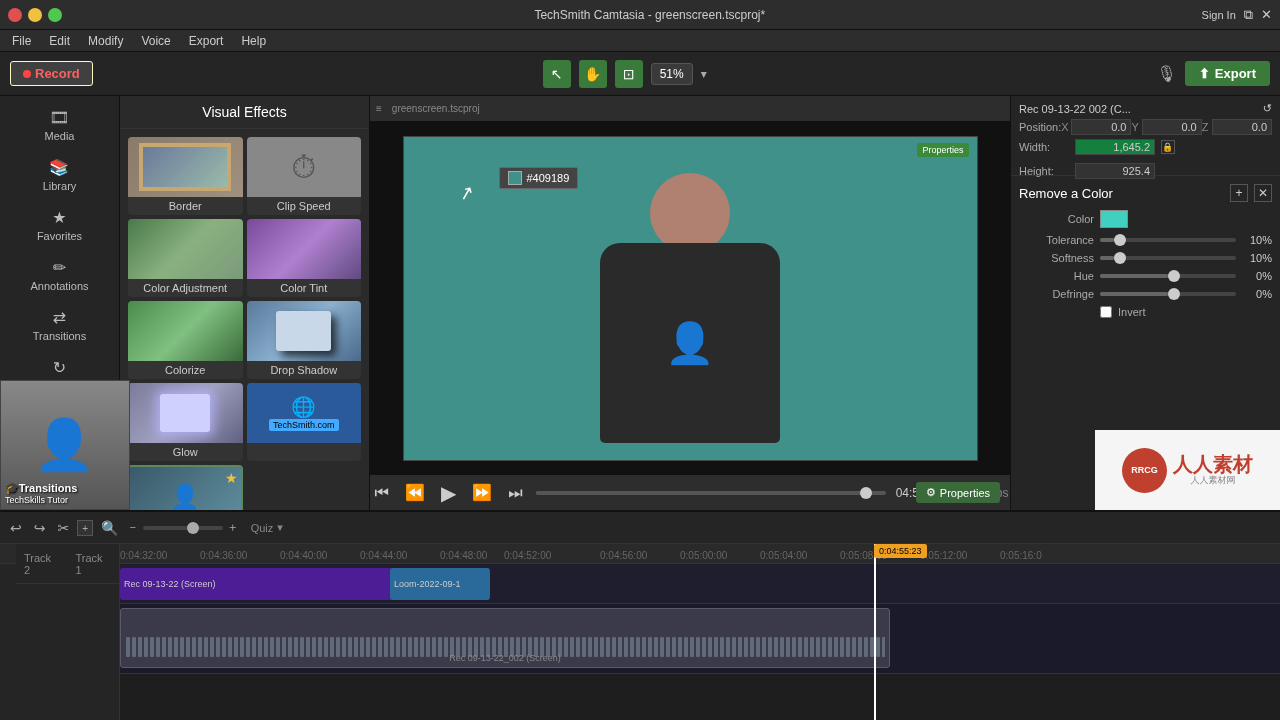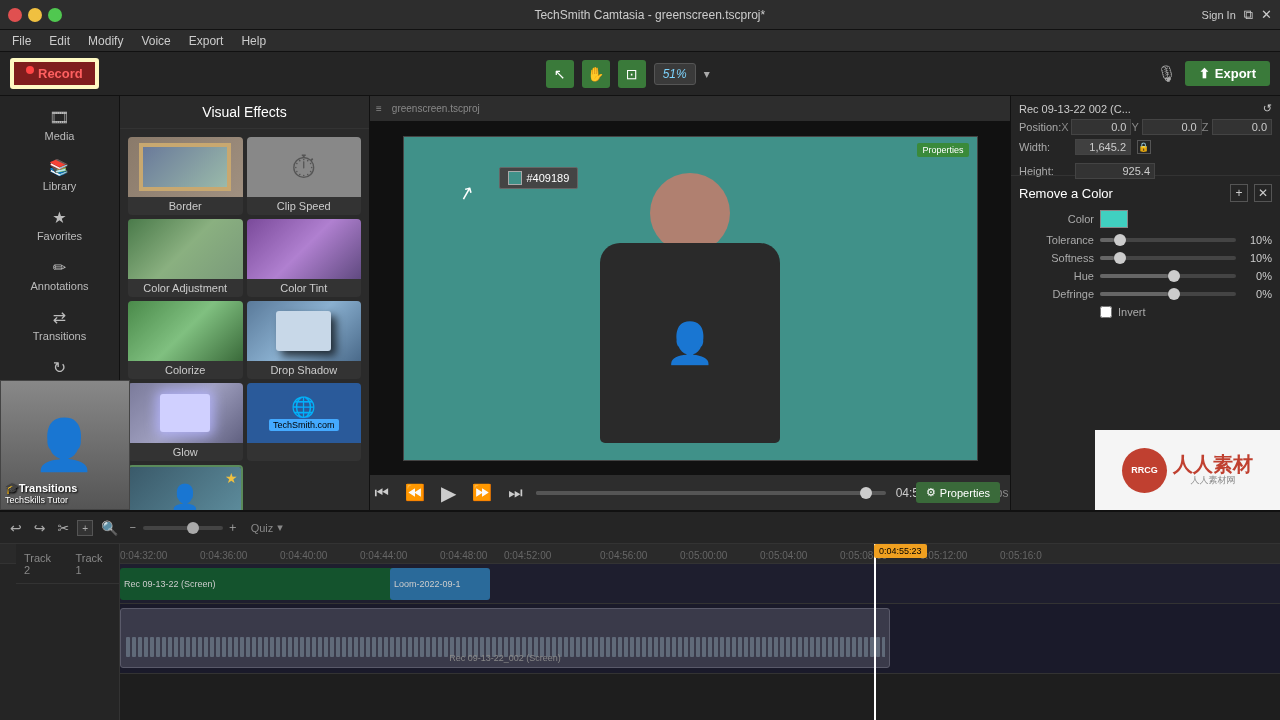--- a/index.html
+++ b/index.html
@@ -63,50 +63,50 @@
     #toolbar {
       height: 44px;
       background: #252525;
       display: flex;
       align-items: center;
       padding: 0 10px;
       border-bottom: 1px solid #111;
       gap: 8px;
     }
     #record-btn {
-      background: #7f1d1d;
-      border: 4px solid #fef9c3;
+      background: #404040;
+      border: 1px solid #fef9c3;
       color: #ff6060;
       padding: 4px 12px;
       border-radius: 3px;
       font-size: 13px;
       font-weight: bold;
       cursor: pointer;
       display: flex;
+      align-items: center;
       gap: 4px;
     }
     .toolbar-spacer { flex: 1; }
     .toolbar-btn {
       width: 28px; height: 28px;
       background: #3a7a3a;
       border: none;
       border-radius: 3px;
       cursor: pointer;
       display: flex; align-items: center; justify-content: center;
       color: white;
       font-size: 14px;
     }
     #zoom-display {
       background: #3a3a3a;
       border: 1px solid #555;
-      color: #7dd3fc;
+      color: #ffffff;
       padding: 3px 8px;
       border-radius: 3px;
       font-size: 12px;
-      font-style: italic;
     }
     #export-btn {
       background: #3a7a3a;
       border: none;
       color: white;
       padding: 5px 14px;
       border-radius: 3px;
       font-size: 13px;
       font-weight: bold;
       cursor: pointer;
@@ -831,21 +831,21 @@
         <span class="pos-label">Position:</span>
         <span class="pos-axis">X</span>
         <input class="pos-val" type="text" value="0.0" style="background: rgb(51, 51, 51); border: 1px solid rgb(68, 68, 68); color: rgb(204, 204, 204); padding: 1px 4px; width: 60px; font-size: 11px;">
         <span class="pos-axis">Y</span>
         <input class="pos-val" type="text" value="0.0" style="background: rgb(51, 51, 51); border: 1px solid rgb(68, 68, 68); color: rgb(204, 204, 204); padding: 1px 4px; width: 60px; font-size: 11px;">
         <span class="pos-axis">Z</span>
         <input class="pos-val" type="text" value="0.0" style="background: rgb(51, 51, 51); border: 1px solid rgb(68, 68, 68); color: rgb(204, 204, 204); padding: 1px 4px; width: 60px; font-size: 11px;">
       </div>
       <div class="dim-row">
         <span class="dim-label">Width:</span>
-        <input class="dim-val" type="text" value="1,645.2" style="background: #404040; border: 1px solid rgb(68, 68, 68); color: rgb(204, 204, 204); padding: 1px 4px; width: 56px; font-size: 11px;">
+        <input class="dim-val" type="text" value="1,645.2" style="background: #15803d; border: 1px solid rgb(68, 68, 68); color: rgb(204, 204, 204); padding: 1px 4px; width: 80px; font-size: 11px;">
         <div class="dim-lock">🔒</div>
       </div>
       <div class="dim-row">
         <span class="dim-label">Height:</span>
         <input class="dim-val" type="text" value="925.4" style="background: rgb(51, 51, 51); border: 1px solid rgb(68, 68, 68); color: rgb(204, 204, 204); padding: 1px 4px; width: 80px; font-size: 11px;">
       </div>
     </div>
 
     <div id="remove-color-panel">
       <div class="panel-title">
@@ -955,21 +955,21 @@
         <span class="ruler-mark" style="left:560px;">0:05:00:00</span>
         <span class="ruler-mark" style="left:640px;">0:05:04:00</span>
         <span class="ruler-mark" style="left:720px;">0:05:08:00</span>
         <span class="ruler-mark" style="left:800px;">0:05:12:00</span>
         <span class="ruler-mark" style="left:880px;">0:05:16:0</span>
       </div>
 
       <div style="position:relative;">
 
         <div class="track-row" style="height:40px;background:#1e1e2e;">
-          <div class="clip-block" style="left:0;width:300px;background:#14532d;height:32px;top:4px;">
+          <div class="clip-block" style="left:0;width:300px;background:#4c1d95;height:32px;top:4px;">
             <span style="font-size:9px;overflow:hidden;white-space:nowrap;">Rec 09-13-22 (Screen)</span>
           </div>
           <div class="clip-block" style="left:270px;width:100px;background:#2a6a9a;height:32px;top:4px;">
             <span style="font-size:9px;overflow:hidden;white-space:nowrap;">Loom-2022-09-1</span>
           </div>
         </div>
 
         <div class="track-row" style="height:70px;background:#1a1a2a;">
 
           <div class="clip-block" style="left:0;right:0;width:770px;background:#3a3a4a;height:60px;top:4px;border:1px solid #5a5a6a;">

